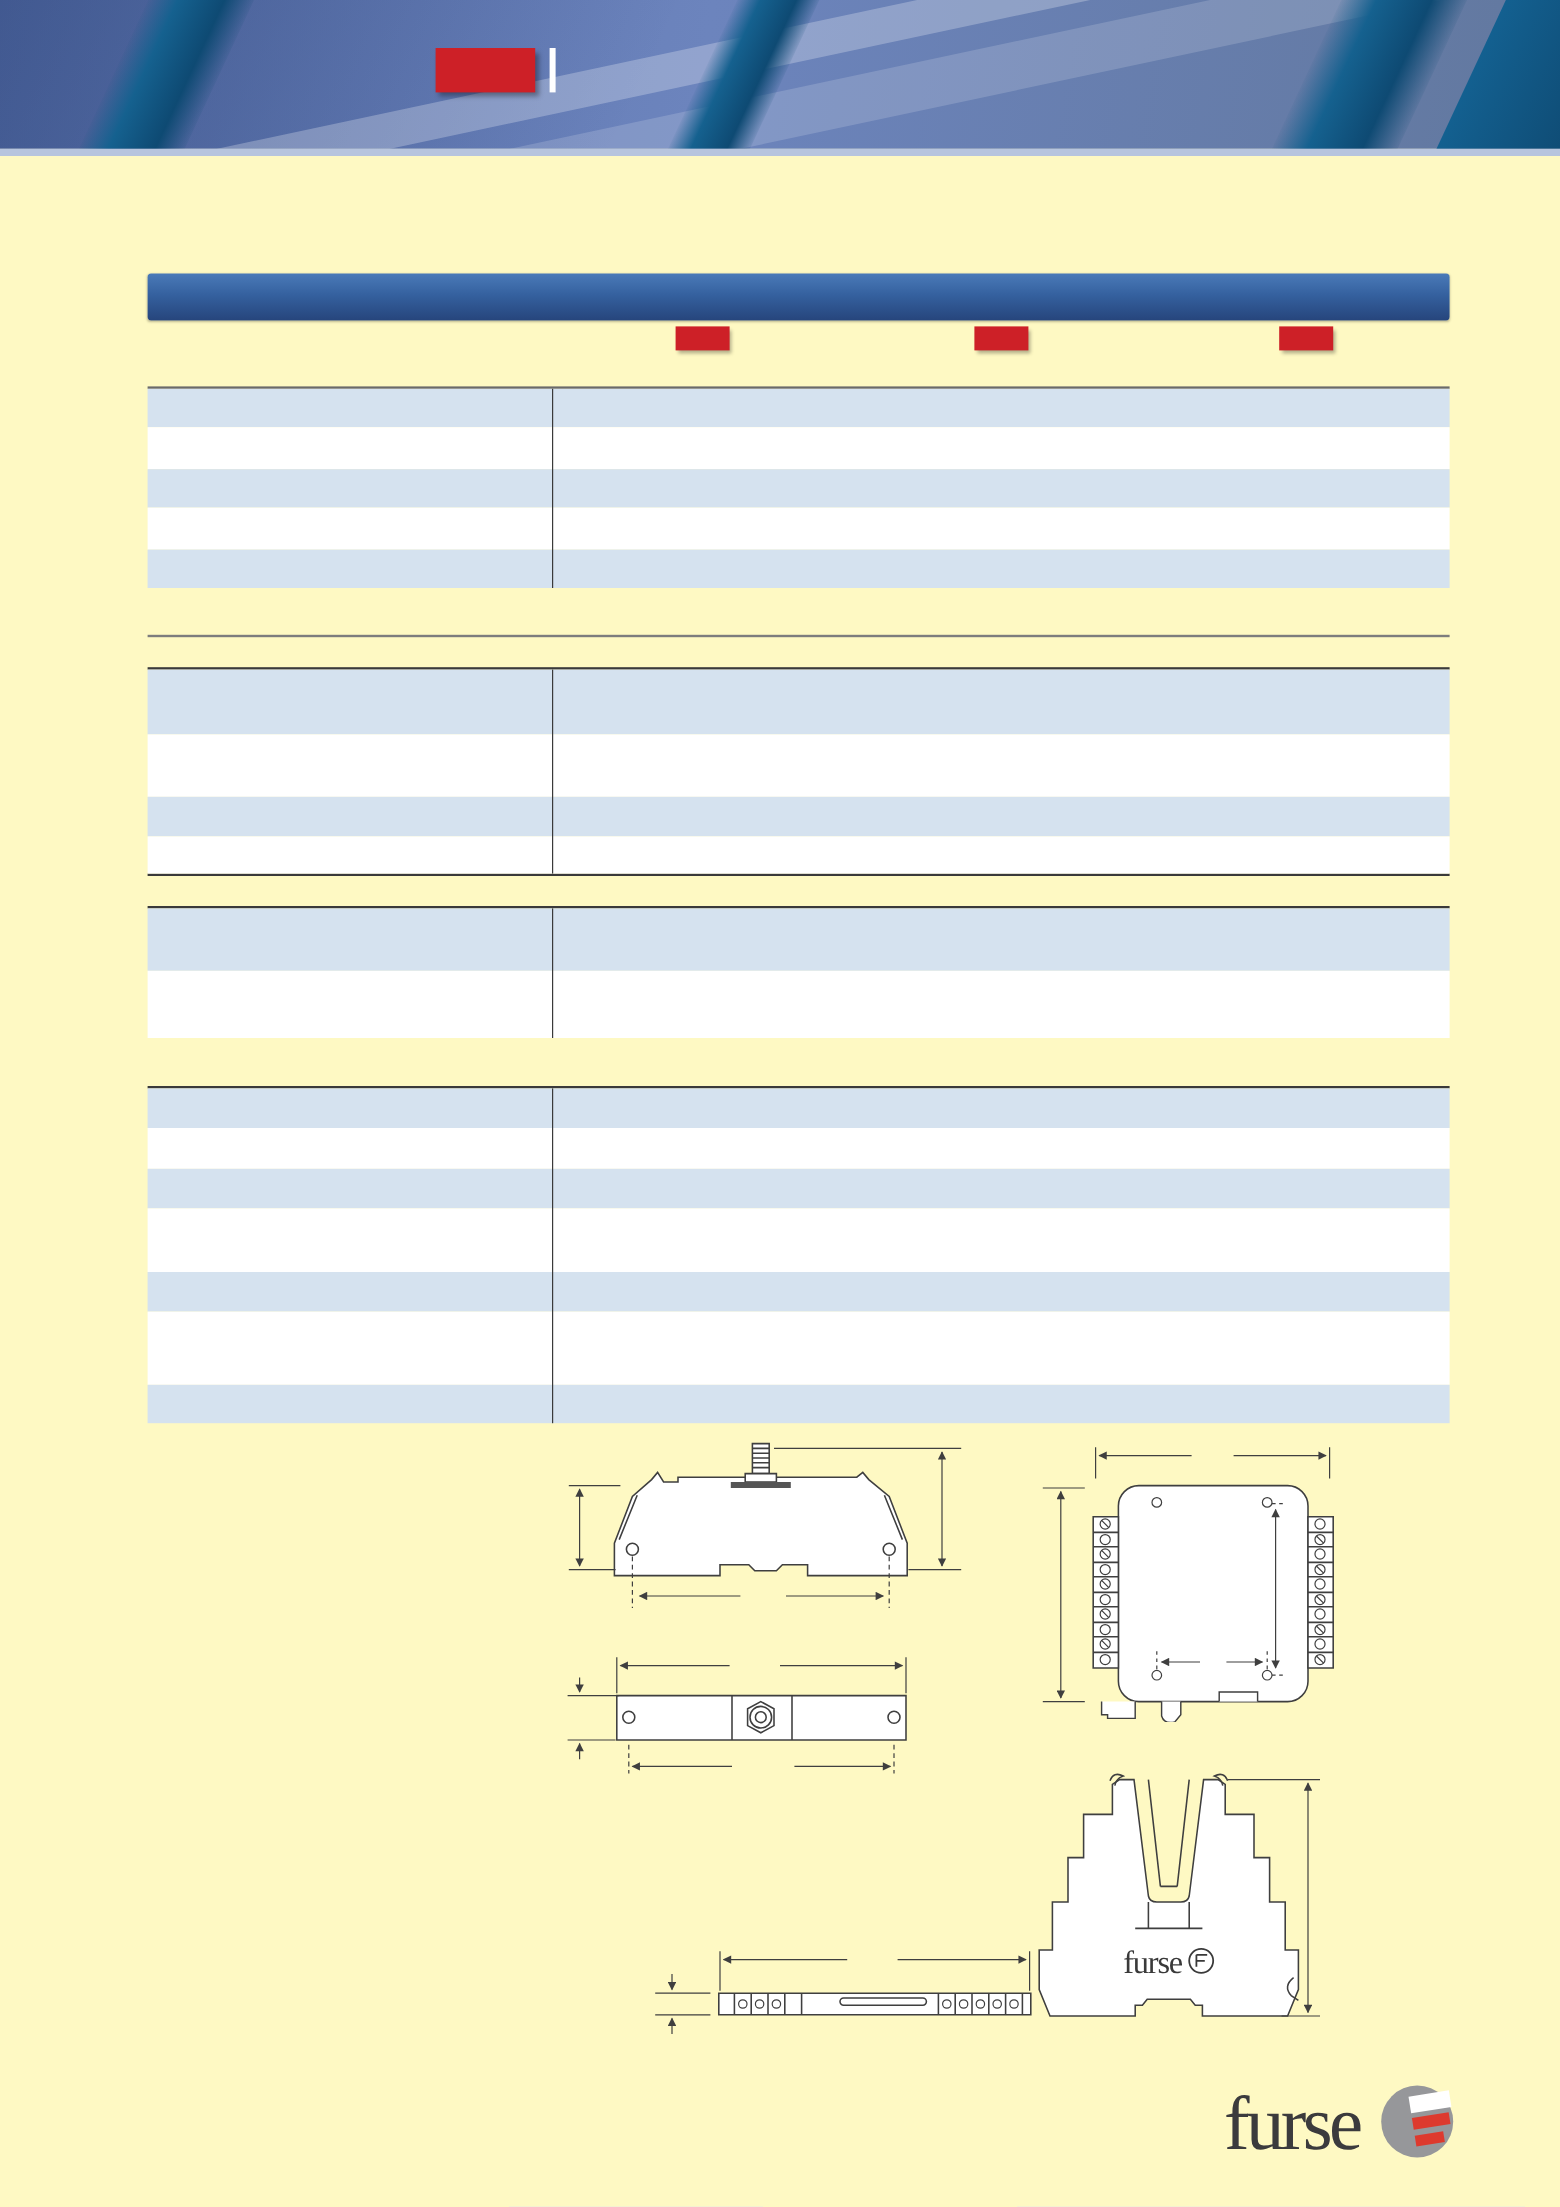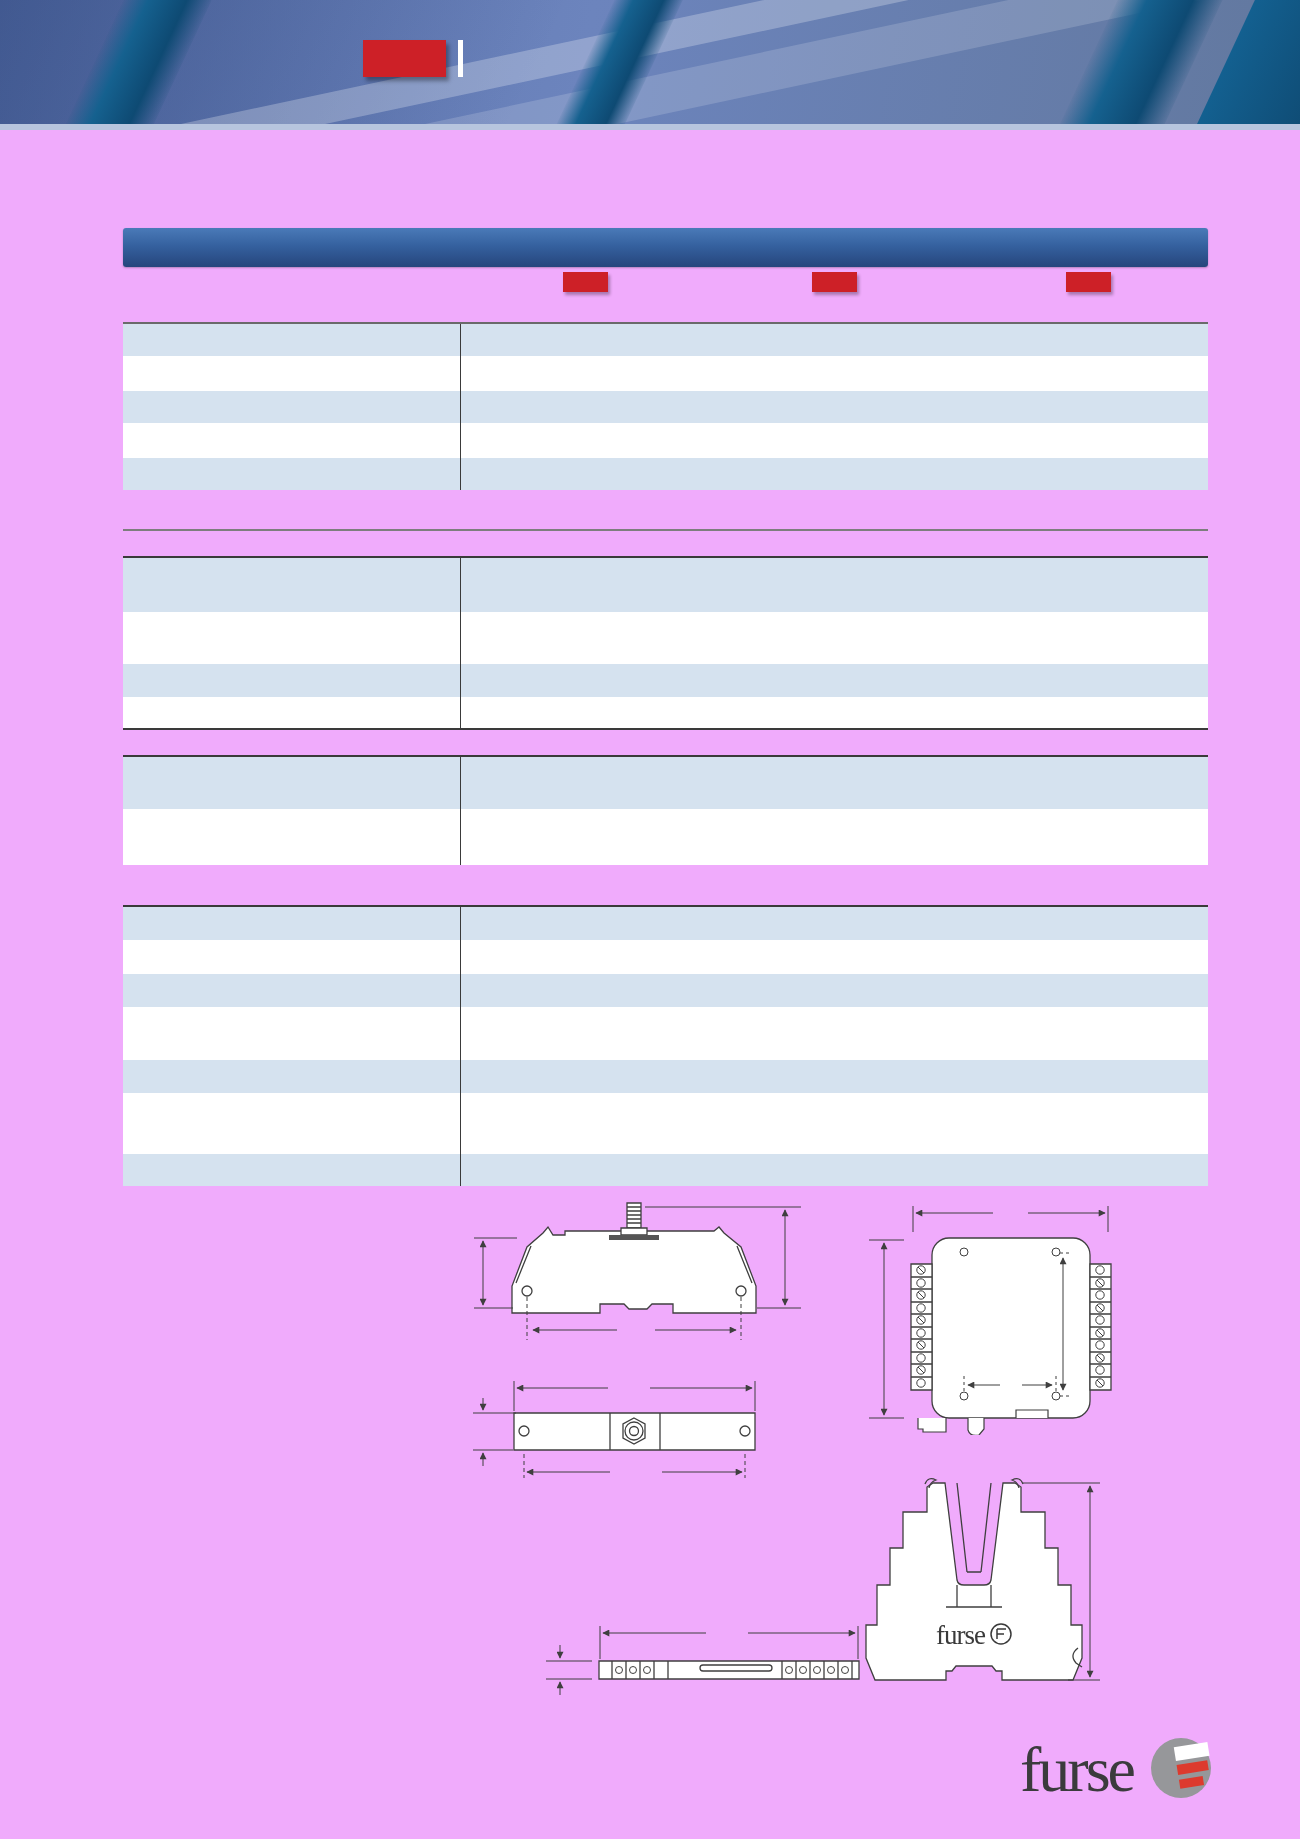--- a/index.html
+++ b/index.html
@@ -1,16 +1,16 @@
 <!DOCTYPE html>
 <html><head>
 <meta charset="utf-8">
 <style>
   html,body{margin:0;padding:0;background:#e8e8e8;}
-  .page{position:relative;width:1300px;height:1839px;background:#f0abfc;overflow:hidden;
+  .page{position:relative;width:1300px;height:1839px;background:#fef9c3;overflow:hidden;
         font-family:"Liberation Sans",sans-serif;}
   
   .photo{position:absolute;left:0;top:0;width:1300px;height:124px;overflow:hidden;
          background:linear-gradient(100deg,#5a71ac 0%,#6c84bd 45%,#62789e 100%);}
   .photo .shade{position:absolute;left:0;top:0;width:100%;height:100%;
          background:linear-gradient(115deg,rgba(25,50,100,.38),rgba(25,50,100,0) 42%);}
   .rib{position:absolute;top:-110px;height:360px;transform:rotate(25deg);
        background:linear-gradient(90deg,rgba(15,75,115,.05),#15618f 28%,#0e4a73 72%,rgba(15,75,115,.1));}
   .rib.r1{left:95px;width:80px;}
   .rib.r2{left:585px;width:62px;}

